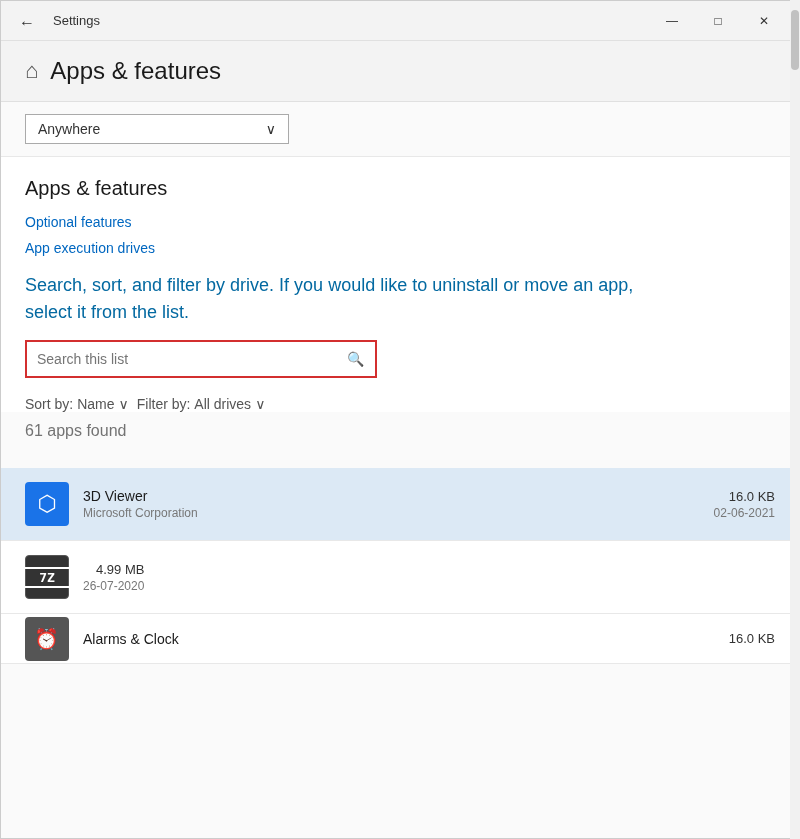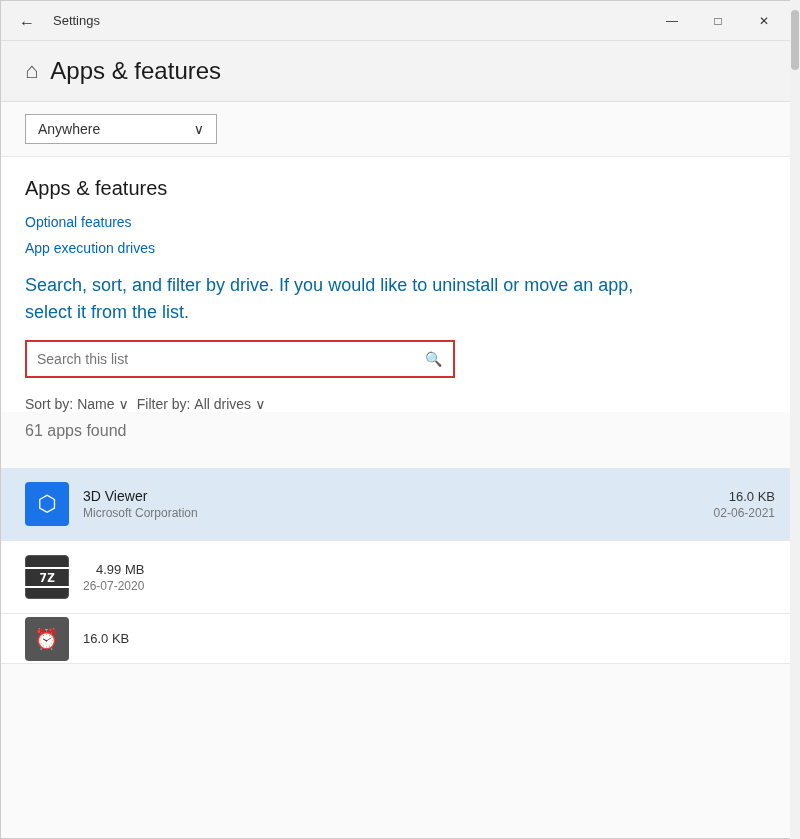--- a/index.html
+++ b/index.html
@@ -92,21 +92,21 @@
     
     .dropdown-area {
       padding: 12px 24px;
       background: #fafafa;
       border-bottom: 1px solid #e8e8e8;
     }
     .dropdown-select {
       display: flex;
       align-items: center;
       justify-content: space-between;
-      width: 192px;
+      width: 264px;
       border: 1px solid #aaa;
       padding: 6px 12px;
       font-size: 14px;
       color: #333;
       cursor: pointer;
       background: #fff;
     }
 
     
     .section {
@@ -134,21 +134,21 @@
       line-height: 1.5;
       margin: 16px 0 14px 0;
       max-width: 620px;
     }
 
     
     .search-box-wrapper {
       border: 2px solid #d32f2f;
       display: flex;
       align-items: center;
-      width: 430px;
+      width: 352px;
       background: #fff;
       margin-bottom: 18px;
     }
     .search-input {
       flex: 1;
       border: none;
       outline: none;
       font-size: 14px;
       padding: 9px 10px;
       color: #999;
@@ -361,20 +361,23 @@
         <div class="app-meta">
           <div class="app-size">4.99 MB</div>
           <div class="app-date">26-07-2020</div>
         </div>
       </div>
 
       <div class="app-item" style="height:50px;overflow:hidden;">
         <div class="app-icon app-icon-alarms">
           <span style="color:#fff;font-size:20px;">⏰</span>
         </div>
+        <div class="app-info">
+          <div class="app-name">Alarms &amp; Clock</div>
+        </div>
         <div class="app-meta">
           <div class="app-size">16.0 KB</div>
         </div>
       </div>
 
     </div>
 
   </div>
 
   <div class="scrollbar-track">

